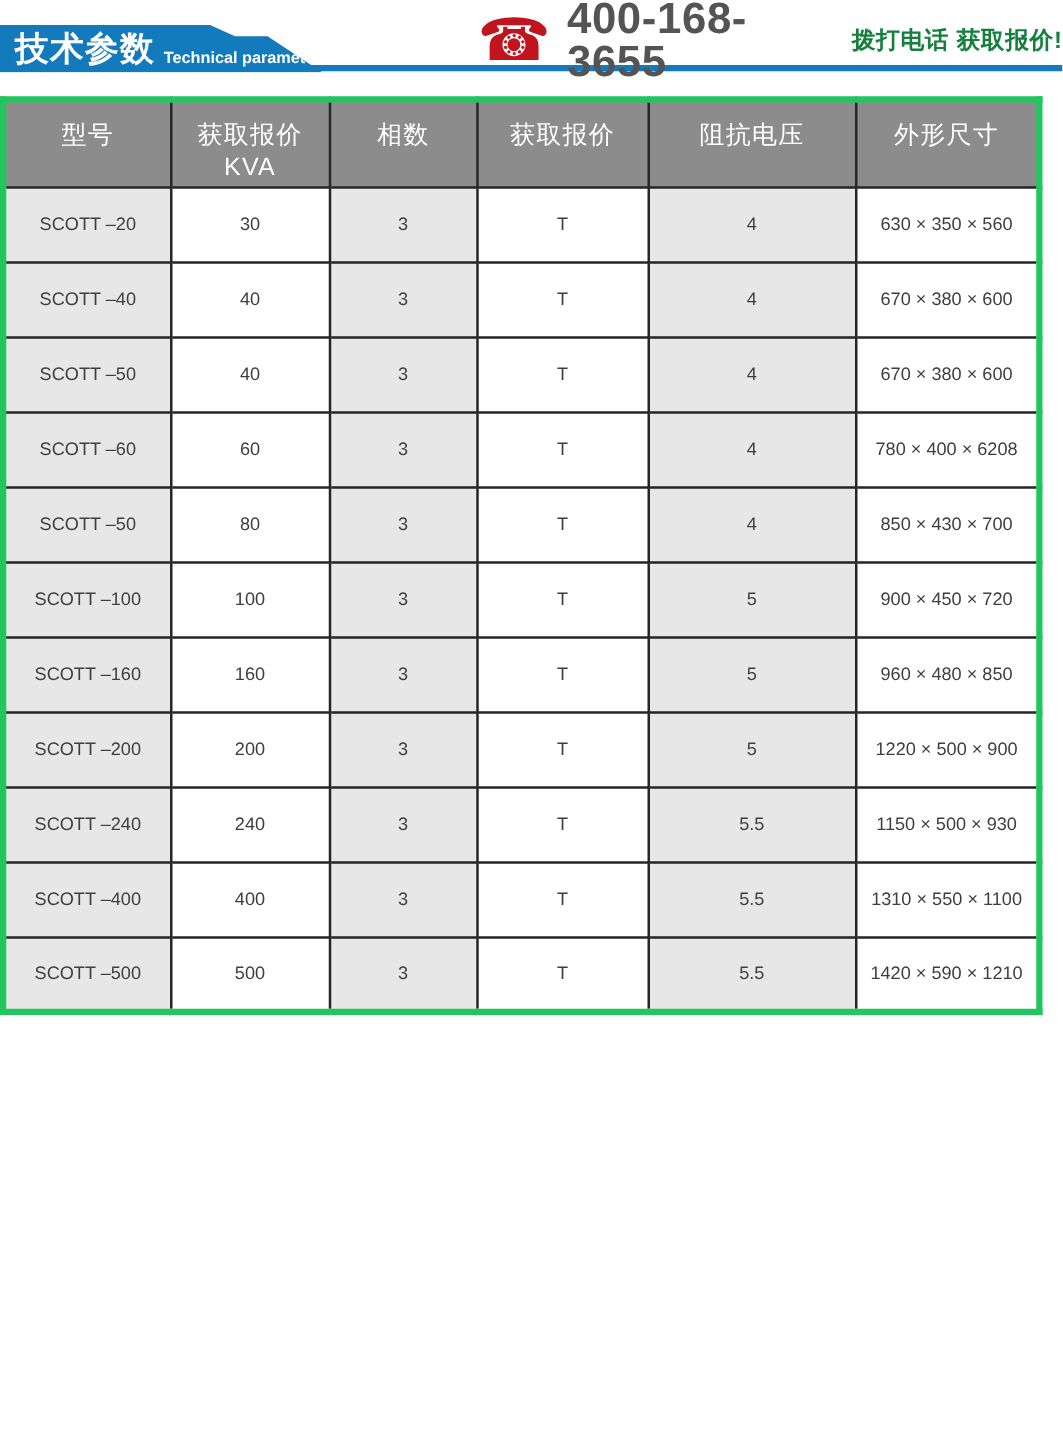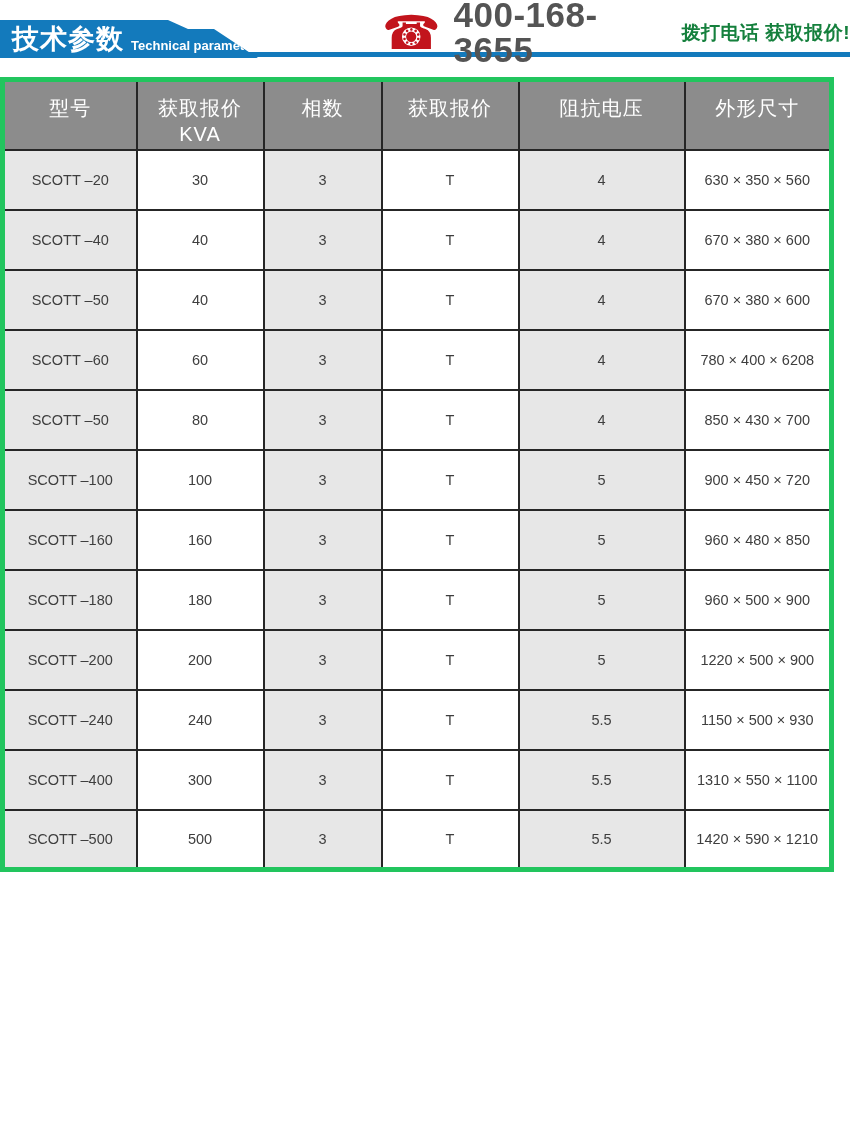--- a/index.html
+++ b/index.html
@@ -197,46 +197,38 @@
       </tr>
       <tr>
         <td>SCOTT –160</td>
         <td>160</td>
         <td>3</td>
         <td>T</td>
         <td>5</td>
         <td>960 × 480 × 850</td>
       </tr>
       <tr>
-        <td>SCOTT –180</td>
-        <td>180</td>
-        <td>3</td>
-        <td>T</td>
-        <td>5</td>
-        <td>960 × 500 × 900</td>
-      </tr>
-      <tr>
         <td>SCOTT –200</td>
         <td>200</td>
         <td>3</td>
         <td>T</td>
         <td>5</td>
         <td>1220 × 500 × 900</td>
       </tr>
       <tr>
         <td>SCOTT –240</td>
         <td>240</td>
         <td>3</td>
         <td>T</td>
         <td>5.5</td>
         <td>1150 × 500 × 930</td>
       </tr>
       <tr>
         <td>SCOTT –400</td>
-        <td>300</td>
+        <td>400</td>
         <td>3</td>
         <td>T</td>
         <td>5.5</td>
         <td>1310 × 550 × 1100</td>
       </tr>
       <tr>
         <td>SCOTT –500</td>
         <td>500</td>
         <td>3</td>
         <td>T</td>

